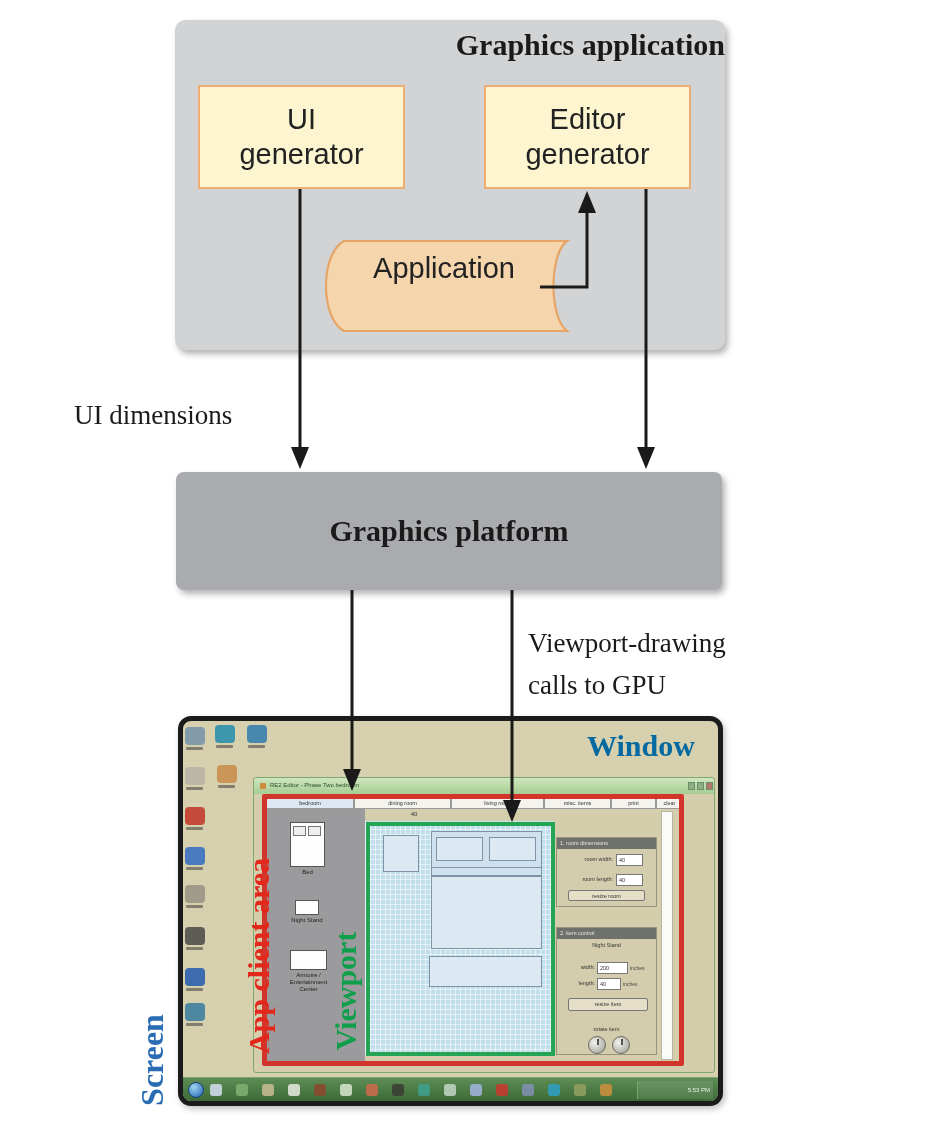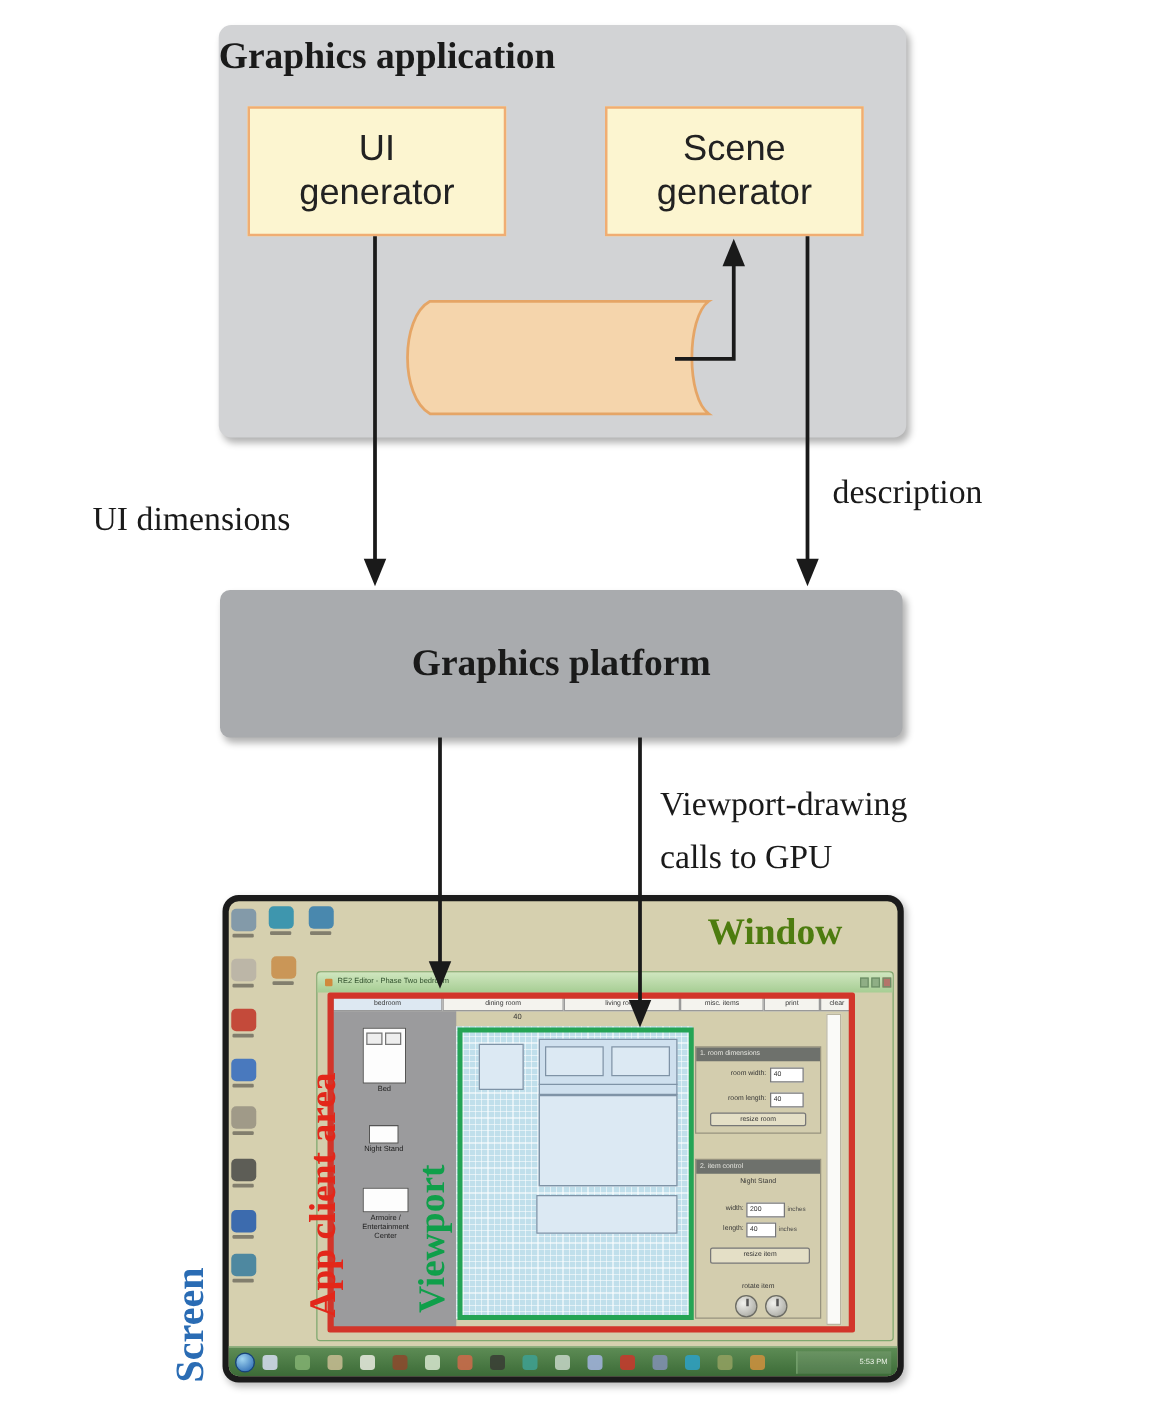--- a/index.html
+++ b/index.html
@@ -3,21 +3,21 @@
 <meta charset="utf-8">
 <style>
   * { box-sizing: border-box; margin: 0; padding: 0; }
   html,body { width: 932px; height: 1132px; background: #ffffff; }
   body { position: relative; font-family: "Liberation Serif", serif; color:#1a1a1a; }
   .abs { position: absolute; }
 
   
   #app-container { left:175px; top:20px; width:550px; height:330px;
     background:#d2d3d5; border-radius:10px; box-shadow:3px 4px 6px rgba(0,0,0,.30); }
-  #app-title { left:175px; top:28px; width:550px; text-align:left;
+  #app-title { left:175px; top:28px; width:550px; text-align:right;
     font-weight:bold; font-size:30px; }
   .gen-box { width:207px; height:104px; background:#fcf5d0; border:2px solid #f0ad72;
     display:flex; flex-direction:column; align-items:center; justify-content:center;
     font-family:"Liberation Sans", sans-serif; font-size:29px; line-height:35px; color:#222; }
   #ui-gen { left:198px; top:85px; }
   #scene-gen { left:484px; top:85px; }
   #model-text { left:344px; top:250px; width:200px; text-align:center;
     font-family:"Liberation Sans", sans-serif; font-size:29px; line-height:36px; color:#222; z-index:31; }
   #platform-box { left:176px; top:472px; width:546px; height:118px; background:#a9abae;
     border-radius:8px; box-shadow:3px 4px 6px rgba(0,0,0,.30);
@@ -104,50 +104,50 @@
   #tray { position:absolute; left:455px; top:3px; width:76px; height:18px;
     background:rgba(255,255,255,.10); border-left:1px solid #7aa571; }
   #tray-time { position:absolute; right:3px; top:6px; font-size:6px; color:#eef4ea; }
   #red-rect { position:absolute; left:79px; top:73px; width:422px; height:272px;
     border:5px solid #d2352a; border-radius:2px; z-index:5; }
   #green-rect { position:absolute; left:183px; top:101px; width:189px; height:234px;
     border:4px solid #25a455; z-index:6; }
 
   
   .anno { font-weight:bold; font-size:30px; white-space:nowrap; z-index:20; }
-  #anno-window { left:566px; top:729px; width:150px; text-align:left; color:#4d7c0f; }
+  #anno-window { left:566px; top:729px; width:150px; text-align:center; color:#0369a1; }
   #anno-client { left:259px; top:956px; color:#e3271a; transform:translate(-50%,-50%) rotate(-90deg); }
   #anno-viewport { left:346px; top:991px; color:#0f9f4a; transform:translate(-50%,-50%) rotate(-90deg); }
   #anno-screen { left:152px; top:1060px; color:#2a6cb4; font-size:32px; transform:translate(-50%,-50%) rotate(-90deg); }
 </style>
 </head>
 <body>
 
 <div class="abs" id="app-container"></div>
 <div class="abs" id="app-title">Graphics application</div>
 
 <div class="abs gen-box" id="ui-gen">
   <span>UI</span>
   <span>generator</span>
 </div>
 <div class="abs gen-box" id="scene-gen">
-  <span>Scene</span>
+  <span>Editor</span>
   <span>generator</span>
 </div>
 
 <div class="abs" id="model-text">
+  <div>Application</div>
 </div>
 
 <div class="abs" id="platform-box">
   <span>Graphics platform</span>
 </div>
 
 <div class="abs edge-label" id="lbl-ui-desc">UI dimensions</div>
 <div class="abs edge-label" id="lbl-vp-content">
-  <div>description</div>
 </div>
 <div class="abs edge-label" id="lbl-ui-draw">
 </div>
 <div class="abs edge-label" id="lbl-vp-draw">
   <div>Viewport-drawing</div>
   <div>calls to GPU</div>
 </div>
 
 <div class="abs" id="screenshot">
   <div id="desktop">

